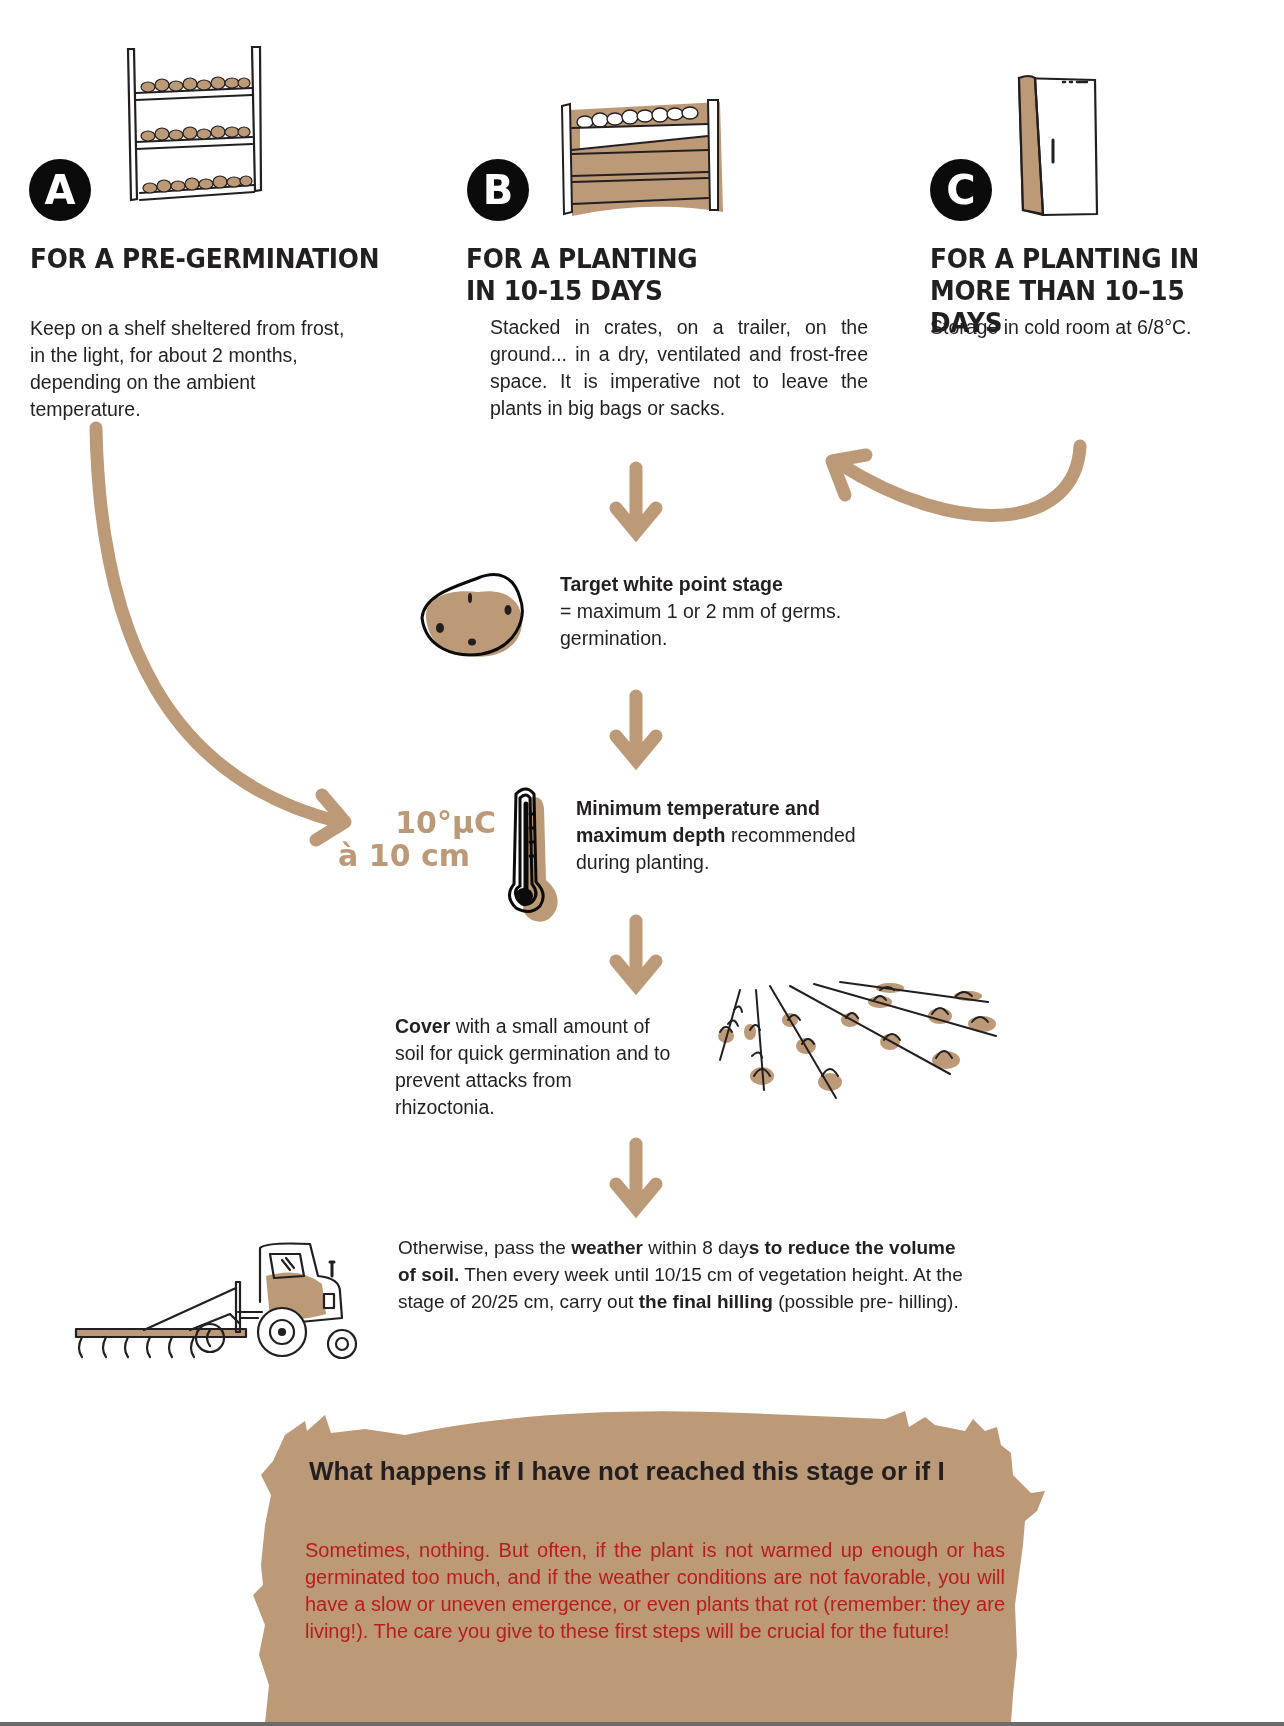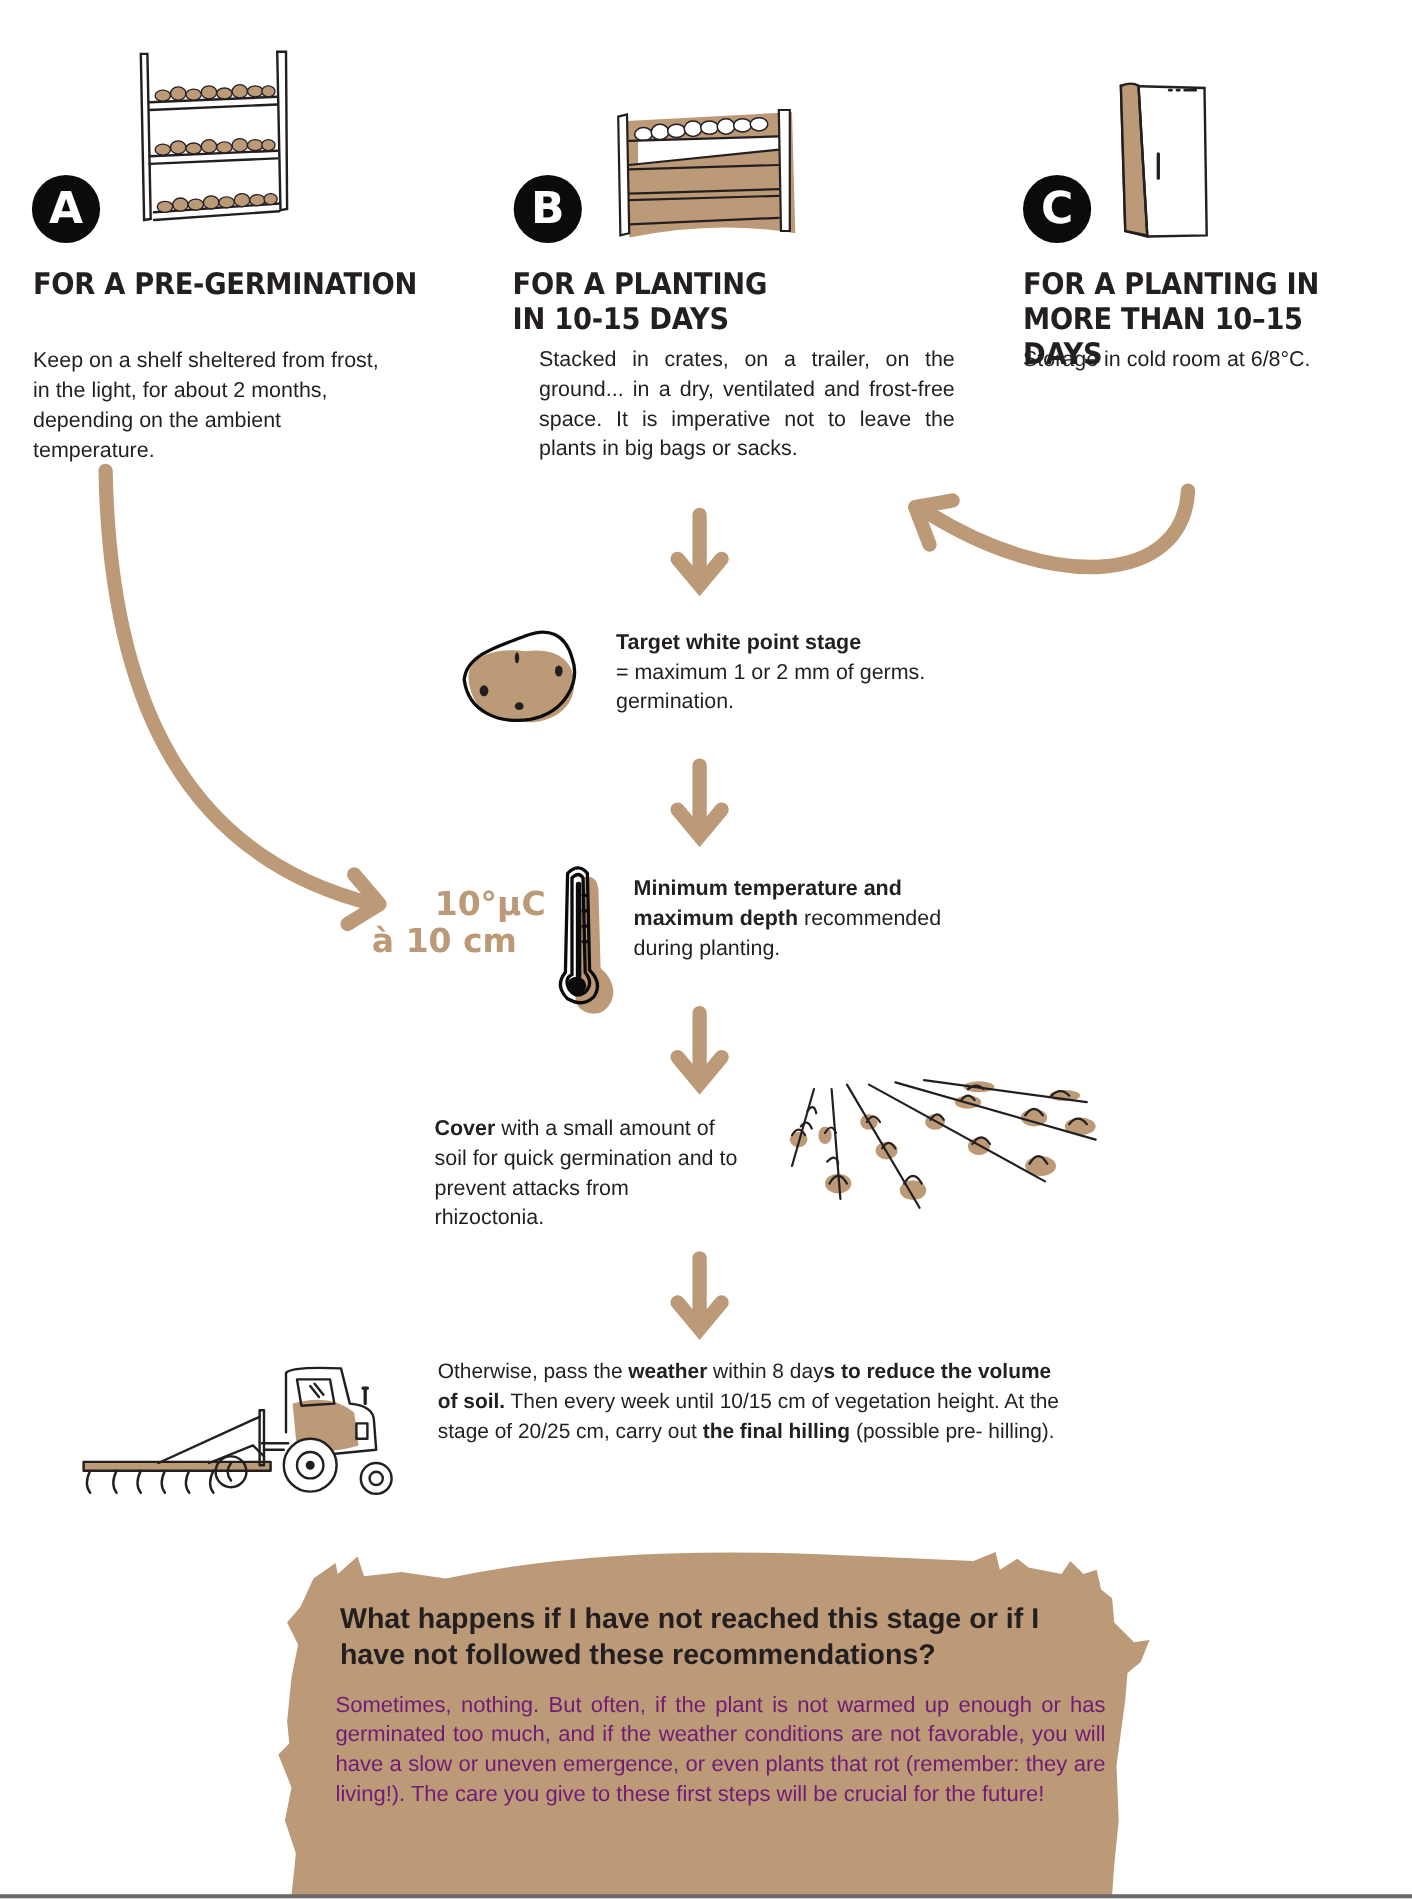--- a/index.html
+++ b/index.html
@@ -26,21 +26,21 @@
   .justify { text-align: justify; }
   .big-label {
     position: absolute; color: #bc9a77; font-weight: bold; font-size: 30px; line-height: 32px;
     font-family: "DejaVu Sans", sans-serif; text-align: right;
   }
   .callout-title {
     position: absolute; font-weight: bold; font-size: 26px; line-height: 33px; color: #231f20;
     font-family: "Liberation Sans", sans-serif; margin: 0;
   }
   .callout-body {
-    position: absolute; font-size: 20px; line-height: 27px; color: #701a75;
+    position: absolute; font-size: 20px; line-height: 27px; color: #b91c1c;
     font-family: "Liberation Sans", sans-serif; text-align: justify; margin: 0;
   }
   svg { position: absolute; overflow: visible; }
   .bottom-rule { position: absolute; left: 0; top: 1722px; width: 1284px; height: 4px; background: #6b6b6b; }
 </style>
 </head>
 <body>
 
 <div class="badge" style="left:29px;top:159px;">A</div>
 <svg style="left:120px;top:45px;" width="150" height="170" viewBox="0 0 150 170">
@@ -273,17 +273,16 @@
   <div><span>Otherwise, pass the </span><b>weather</b><span> within 8 day</span><b>s to reduce the volume</b></div>
   <div><b>of soil.</b><span> Then every week until 10/15 cm of vegetation height. At the</span></div>
   <div><span>stage of 20/25 cm, carry out </span><b>the final hilling</b><span> (possible pre- hilling).</span></div>
 </div>
 
 <svg style="left:245px;top:1405px;" width="805" height="318" viewBox="0 0 805 318">
   <path d="M40 30 L60 16 L62 26 L80 10 L86 28 L120 24 L160 30 Q300 0 500 8 L640 14 L660 6 L664 22 L680 12 L690 20 L720 26 L728 14 L740 26 L752 22 L756 40 L766 48 L768 70 L786 88 L800 86 L792 106 L780 116 L778 140 L770 200 L772 250 L768 290 L766 318 L20 318 L24 280 L14 250 L20 220 L8 190 L18 180 L16 160 L20 120 L26 90 L16 70 L28 56 Z" fill="#bc9a77"></path>
 </svg>
 <div class="callout-title" style="left:309px;top:1455px;width:720px;">
   <div>What happens if I have not reached this stage or if I</div>
-  <div>have not followed these recommendations?</div>
 </div>
 <p class="callout-body" style="left:305px;top:1537px;width:700px;">Sometimes, nothing. But often, if the plant is not warmed up enough or has germinated too much, and if the weather conditions are not favorable, you will have a slow or uneven emergence, or even plants that rot (remember: they are living!). The care you give to these first steps will be crucial for the future!</p>
 
 <div class="bottom-rule"></div>
 
 </body></html>

